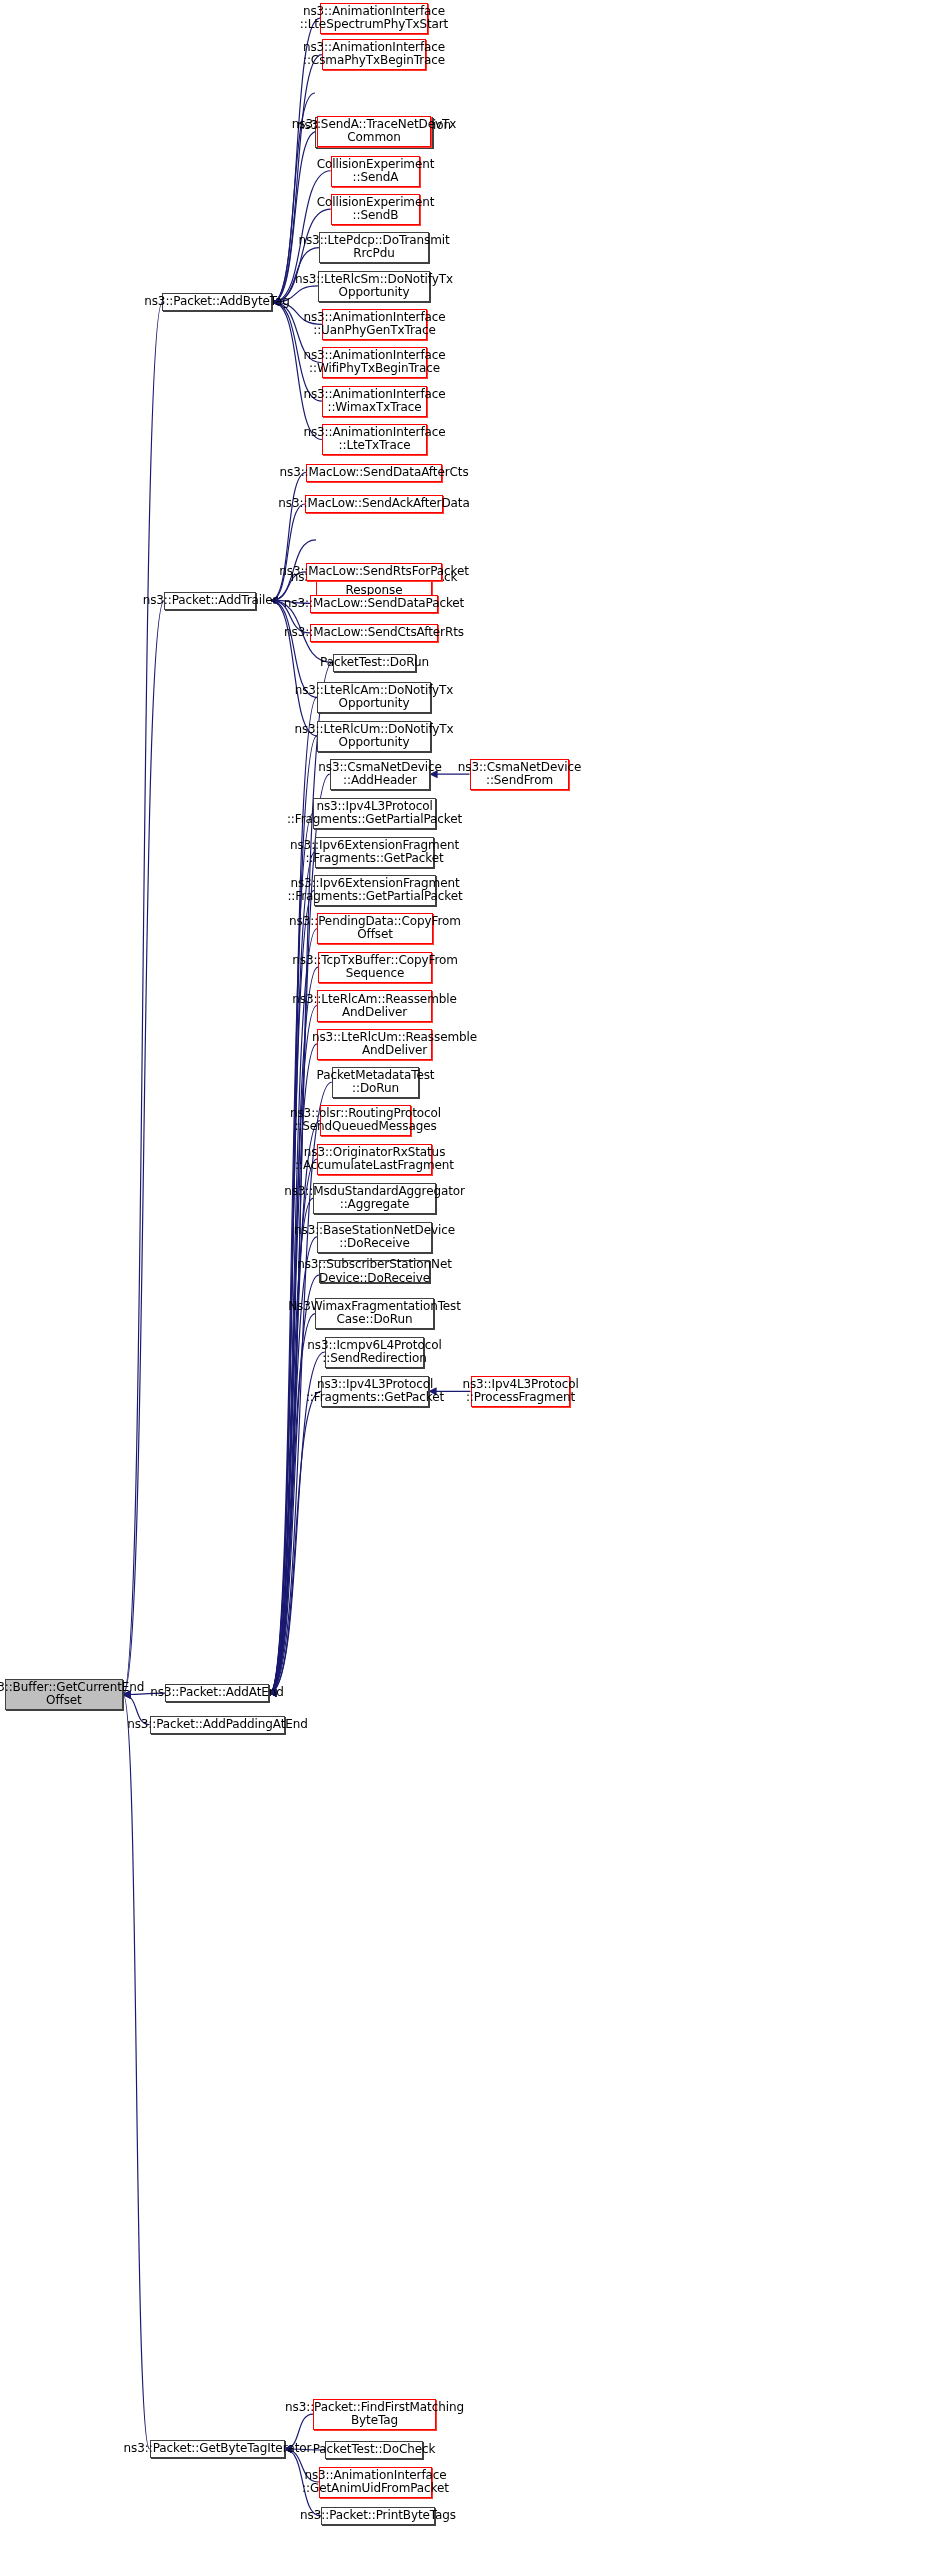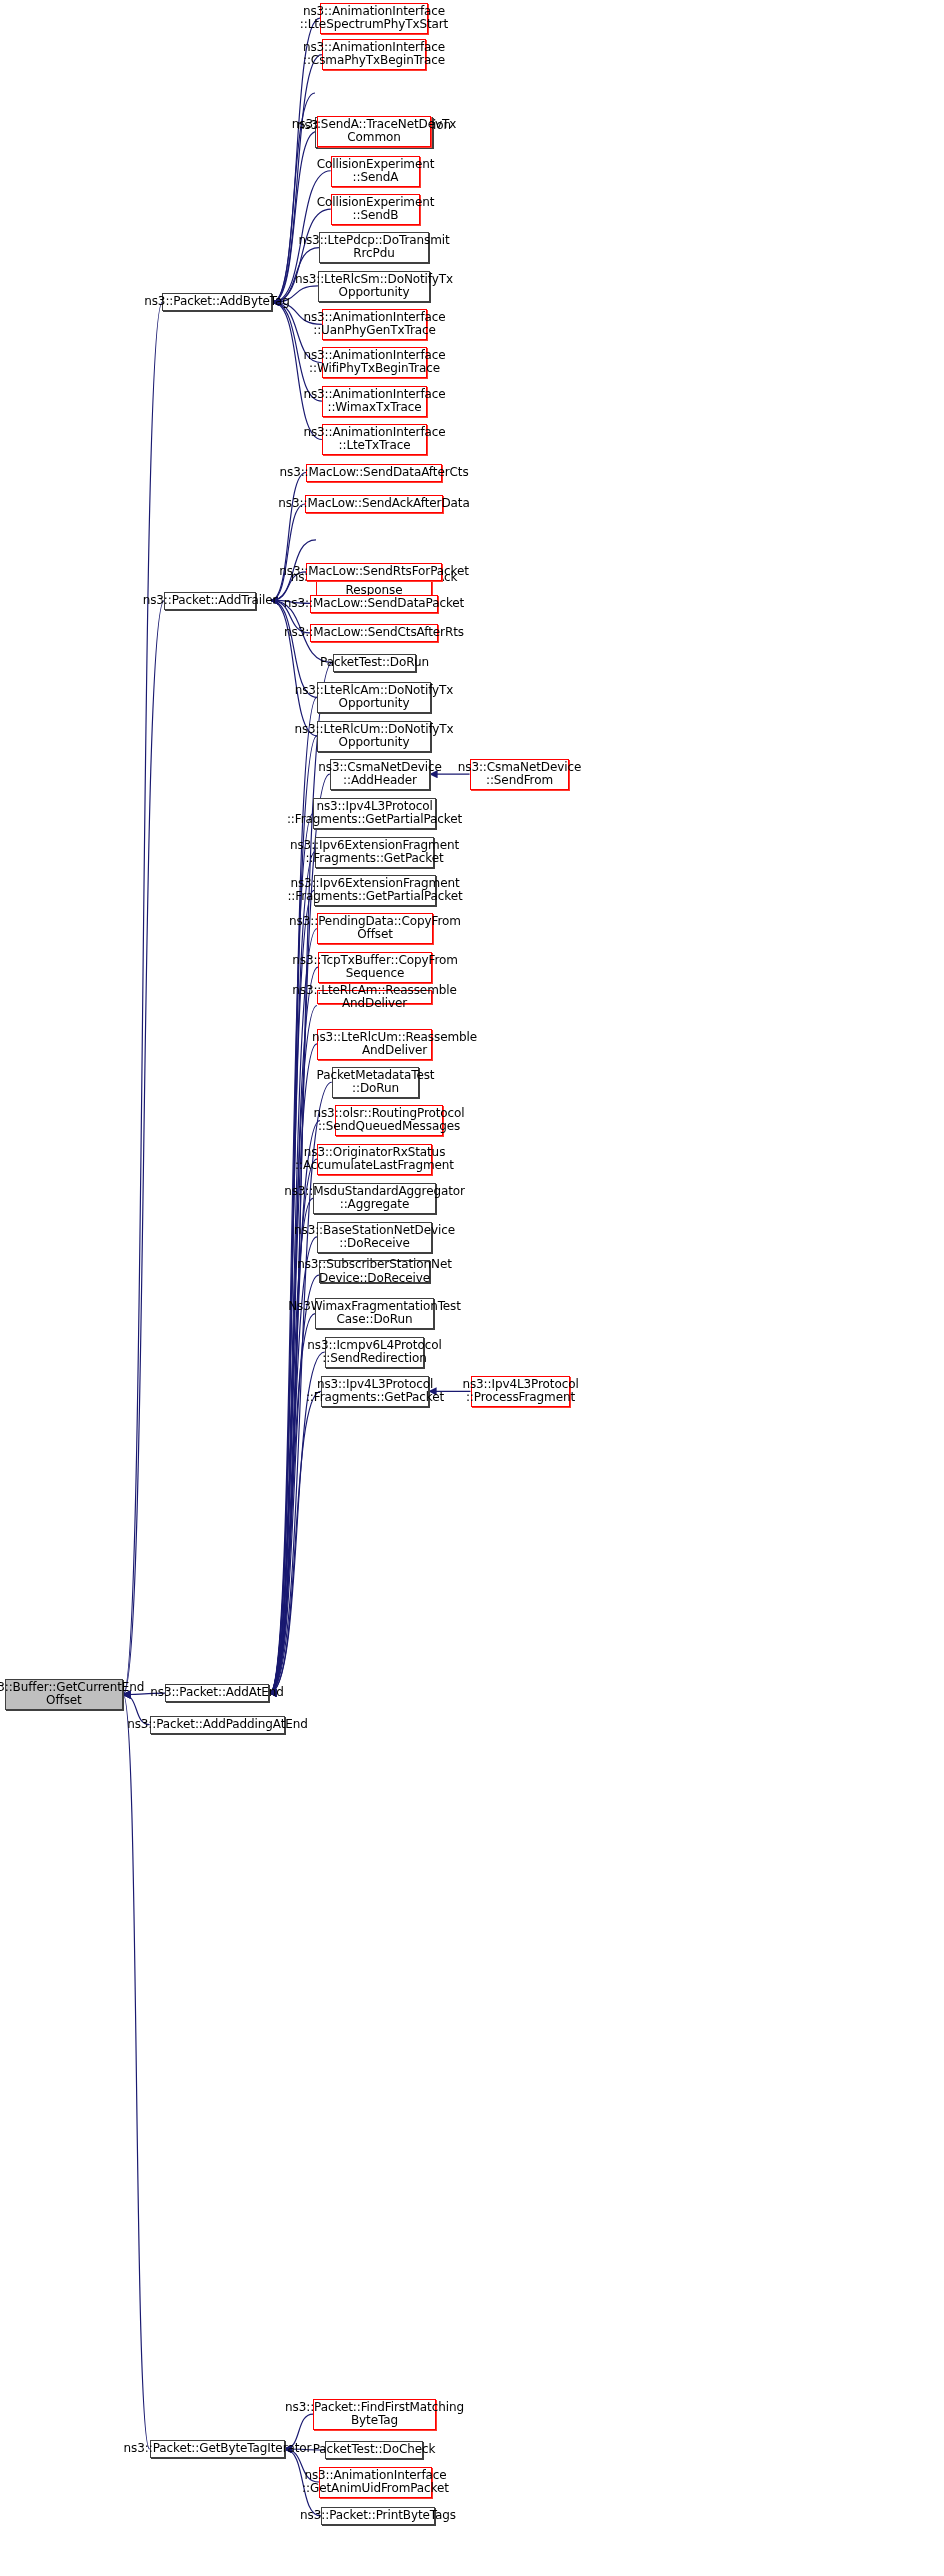--- a/index.html
+++ b/index.html
@@ -154,27 +154,27 @@
     <div class="node dark" style="left: 313px; top: 798px; width: 123px; height: 30.5px;">ns3::Ipv4L3Protocol
 ::Fragments::GetPartialPacket</div>
     <div class="node dark" style="left: 315px; top: 837px; width: 119px; height: 30.5px;">ns3::Ipv6ExtensionFragment
 ::Fragments::GetPacket</div>
     <div class="node dark" style="left: 314px; top: 875px; width: 122px; height: 30.5px;">ns3::Ipv6ExtensionFragment
 ::Fragments::GetPartialPacket</div>
     <div class="node red" style="left: 317px; top: 913px; width: 116px; height: 30.5px;">ns3::PendingData::CopyFrom
 Offset</div>
     <div class="node red" style="left: 318px; top: 952px; width: 114px; height: 30.5px;">ns3::TcpTxBuffer::CopyFrom
 Sequence</div>
-    <div class="node red" style="left: 317px; top: 990px; width: 115px; height: 14px;">ns3::LteRlcAm::Reassemble
+    <div class="node red" style="left: 317px; top: 990px; width: 115px; height: 32px;">ns3::LteRlcAm::Reassemble
 AndDeliver</div>
     <div class="node red" style="left: 317px; top: 1029px; width: 115px; height: 30.5px; padding-left: 43px;">ns3::LteRlcUm::Reassemble
 AndDeliver</div>
     <div class="node dark" style="left: 332px; top: 1067px; width: 87px; height: 30.5px;">PacketMetadataTest
 ::DoRun</div>
-    <div class="node red" style="left: 320px; top: 1105px; width: 108px; height: 30.5px; margin-left: 15px;">ns3::olsr::RoutingProtocol
+    <div class="node red" style="left: 320px; top: 1105px; width: 91px; height: 30.5px;">ns3::olsr::RoutingProtocol
 ::SendQueuedMessages</div>
     <div class="node red" style="left: 317px; top: 1144px; width: 115px; height: 30.5px;">ns3::OriginatorRxStatus
 ::AccumulateLastFragment</div>
     <div class="node dark" style="left: 313px; top: 1183px; width: 123px; height: 30.5px;">ns3::MsduStandardAggregator
 ::Aggregate</div>
     <div class="node dark" style="left: 317px; top: 1222px; width: 115px; height: 30.5px;">ns3::BaseStationNetDevice
 ::DoReceive</div>
     <div class="node dark" style="left: 319px; top: 1260px; width: 111px; height: 23px;">ns3::SubscriberStationNet
 Device::DoReceive</div>
     <div class="node dark" style="left: 315px; top: 1298px; width: 119px; height: 30.5px;">Ns3WimaxFragmentationTest

